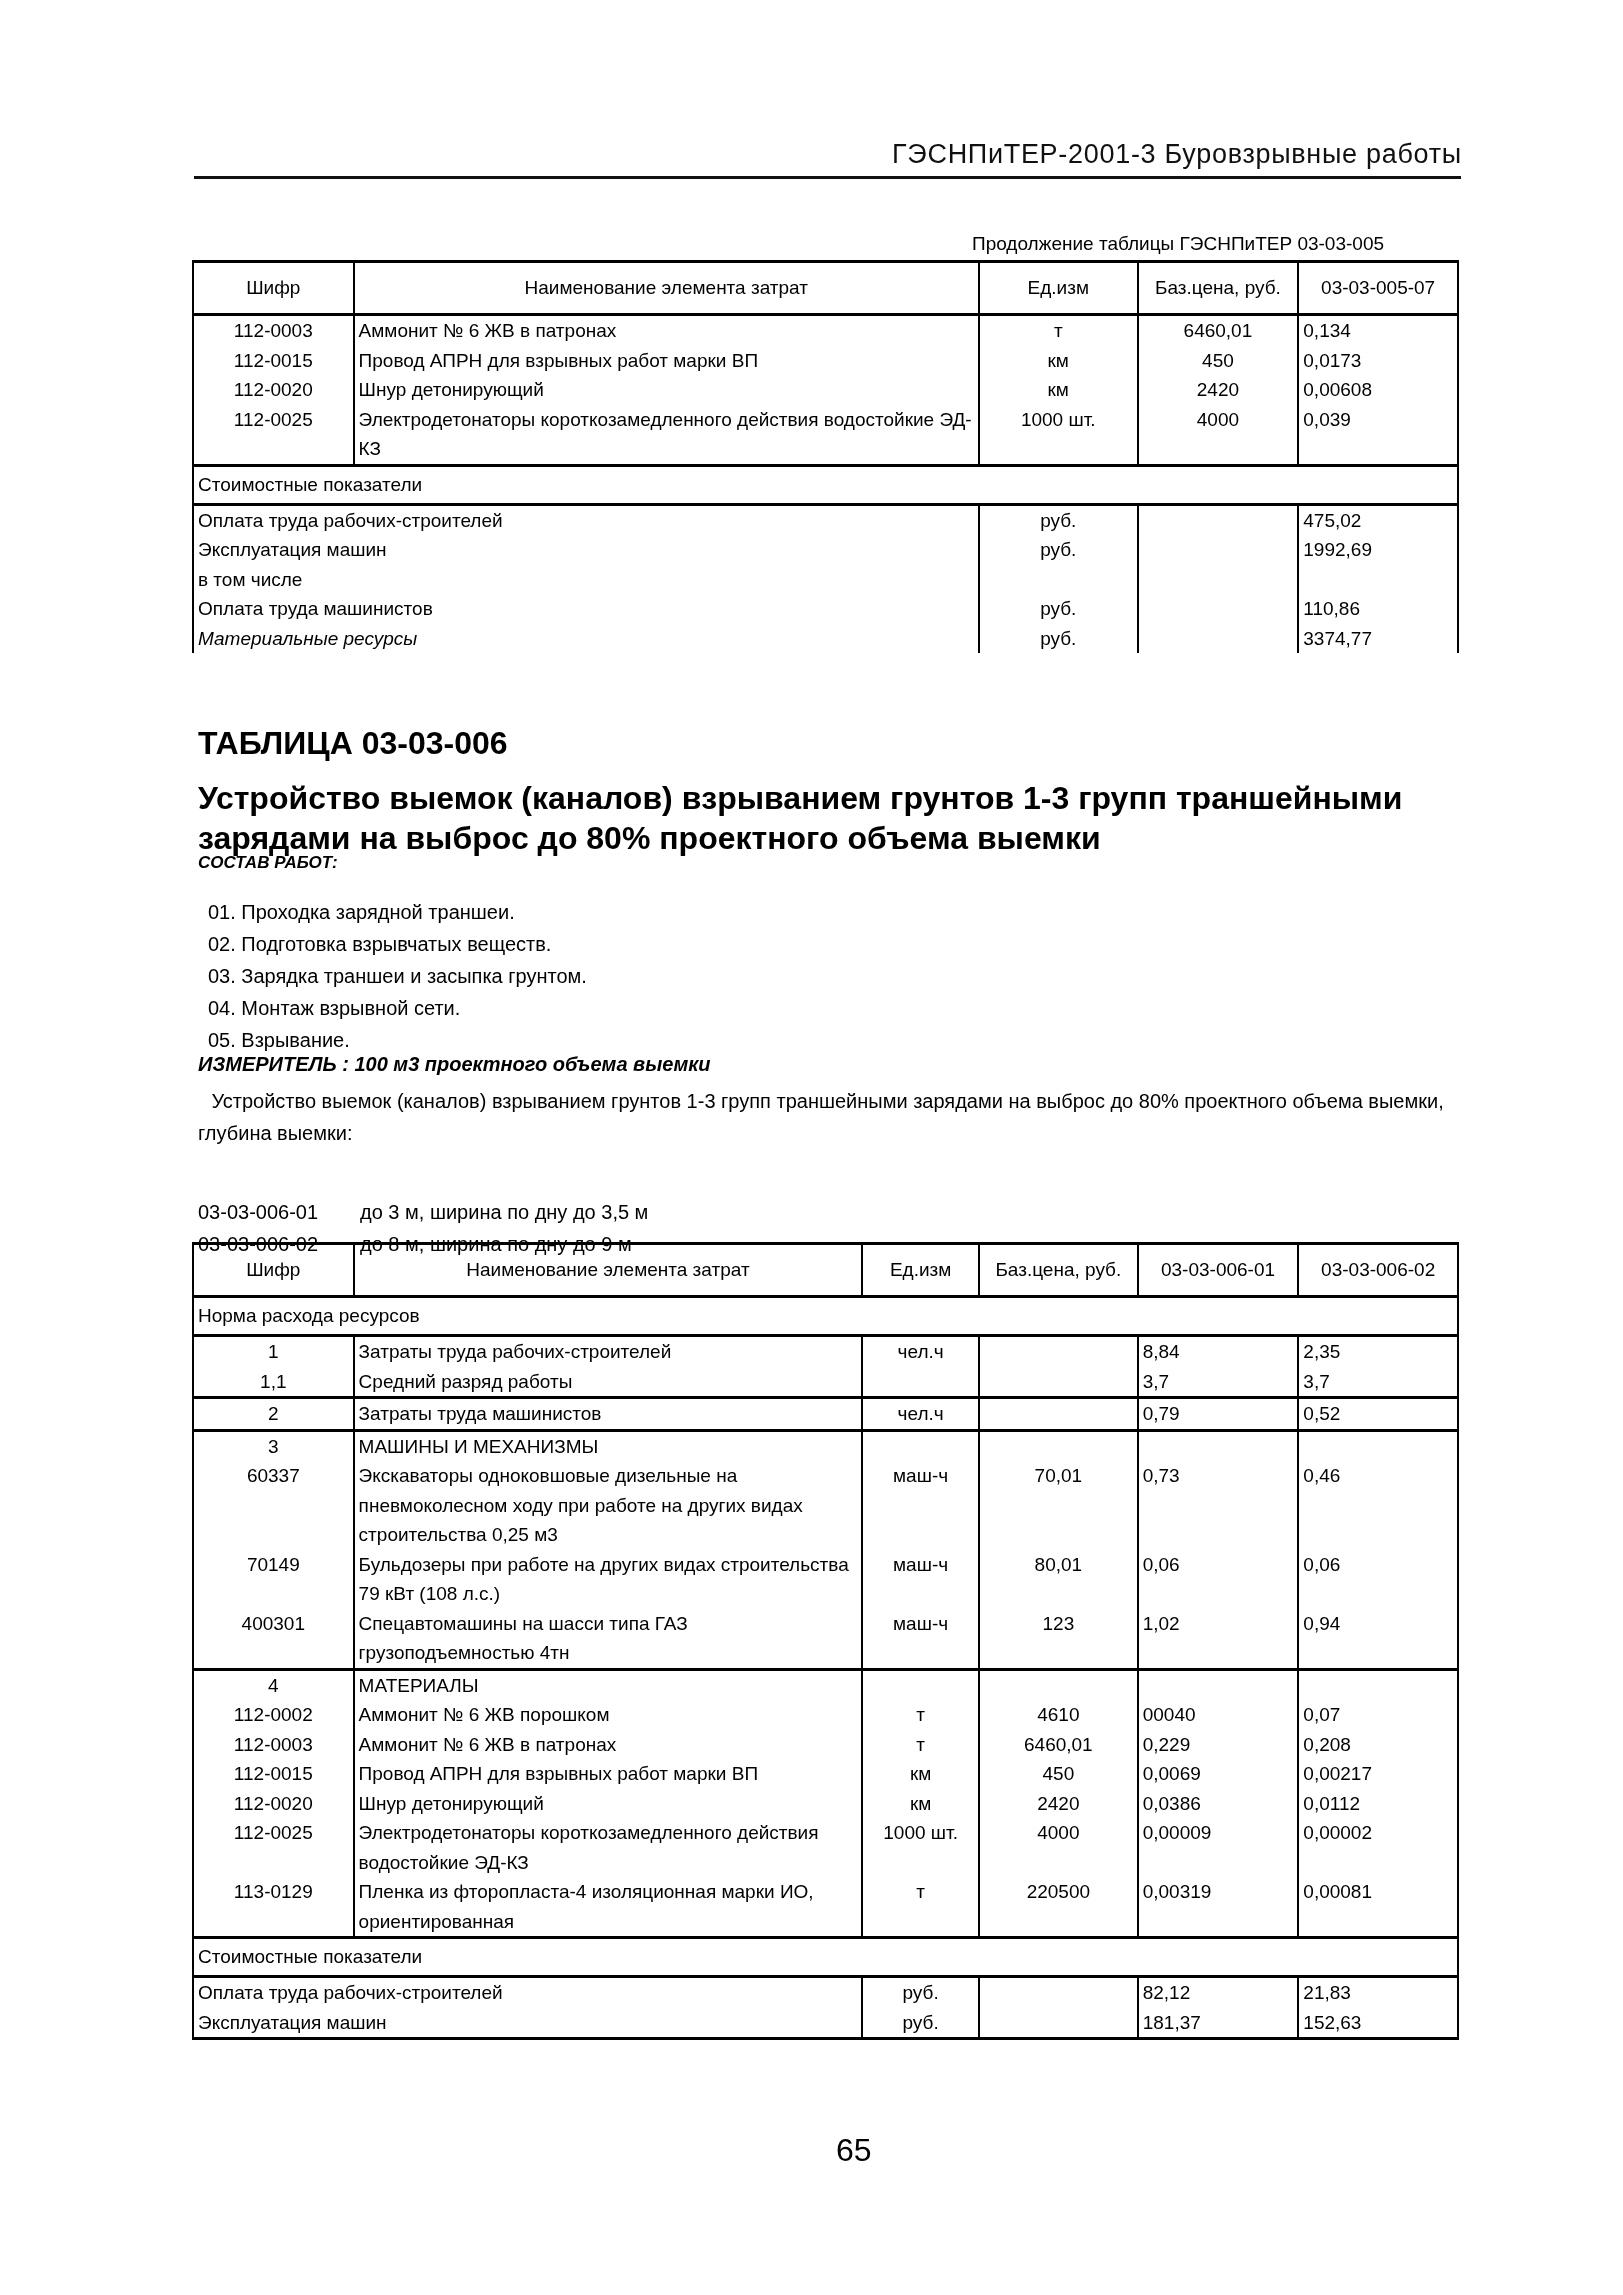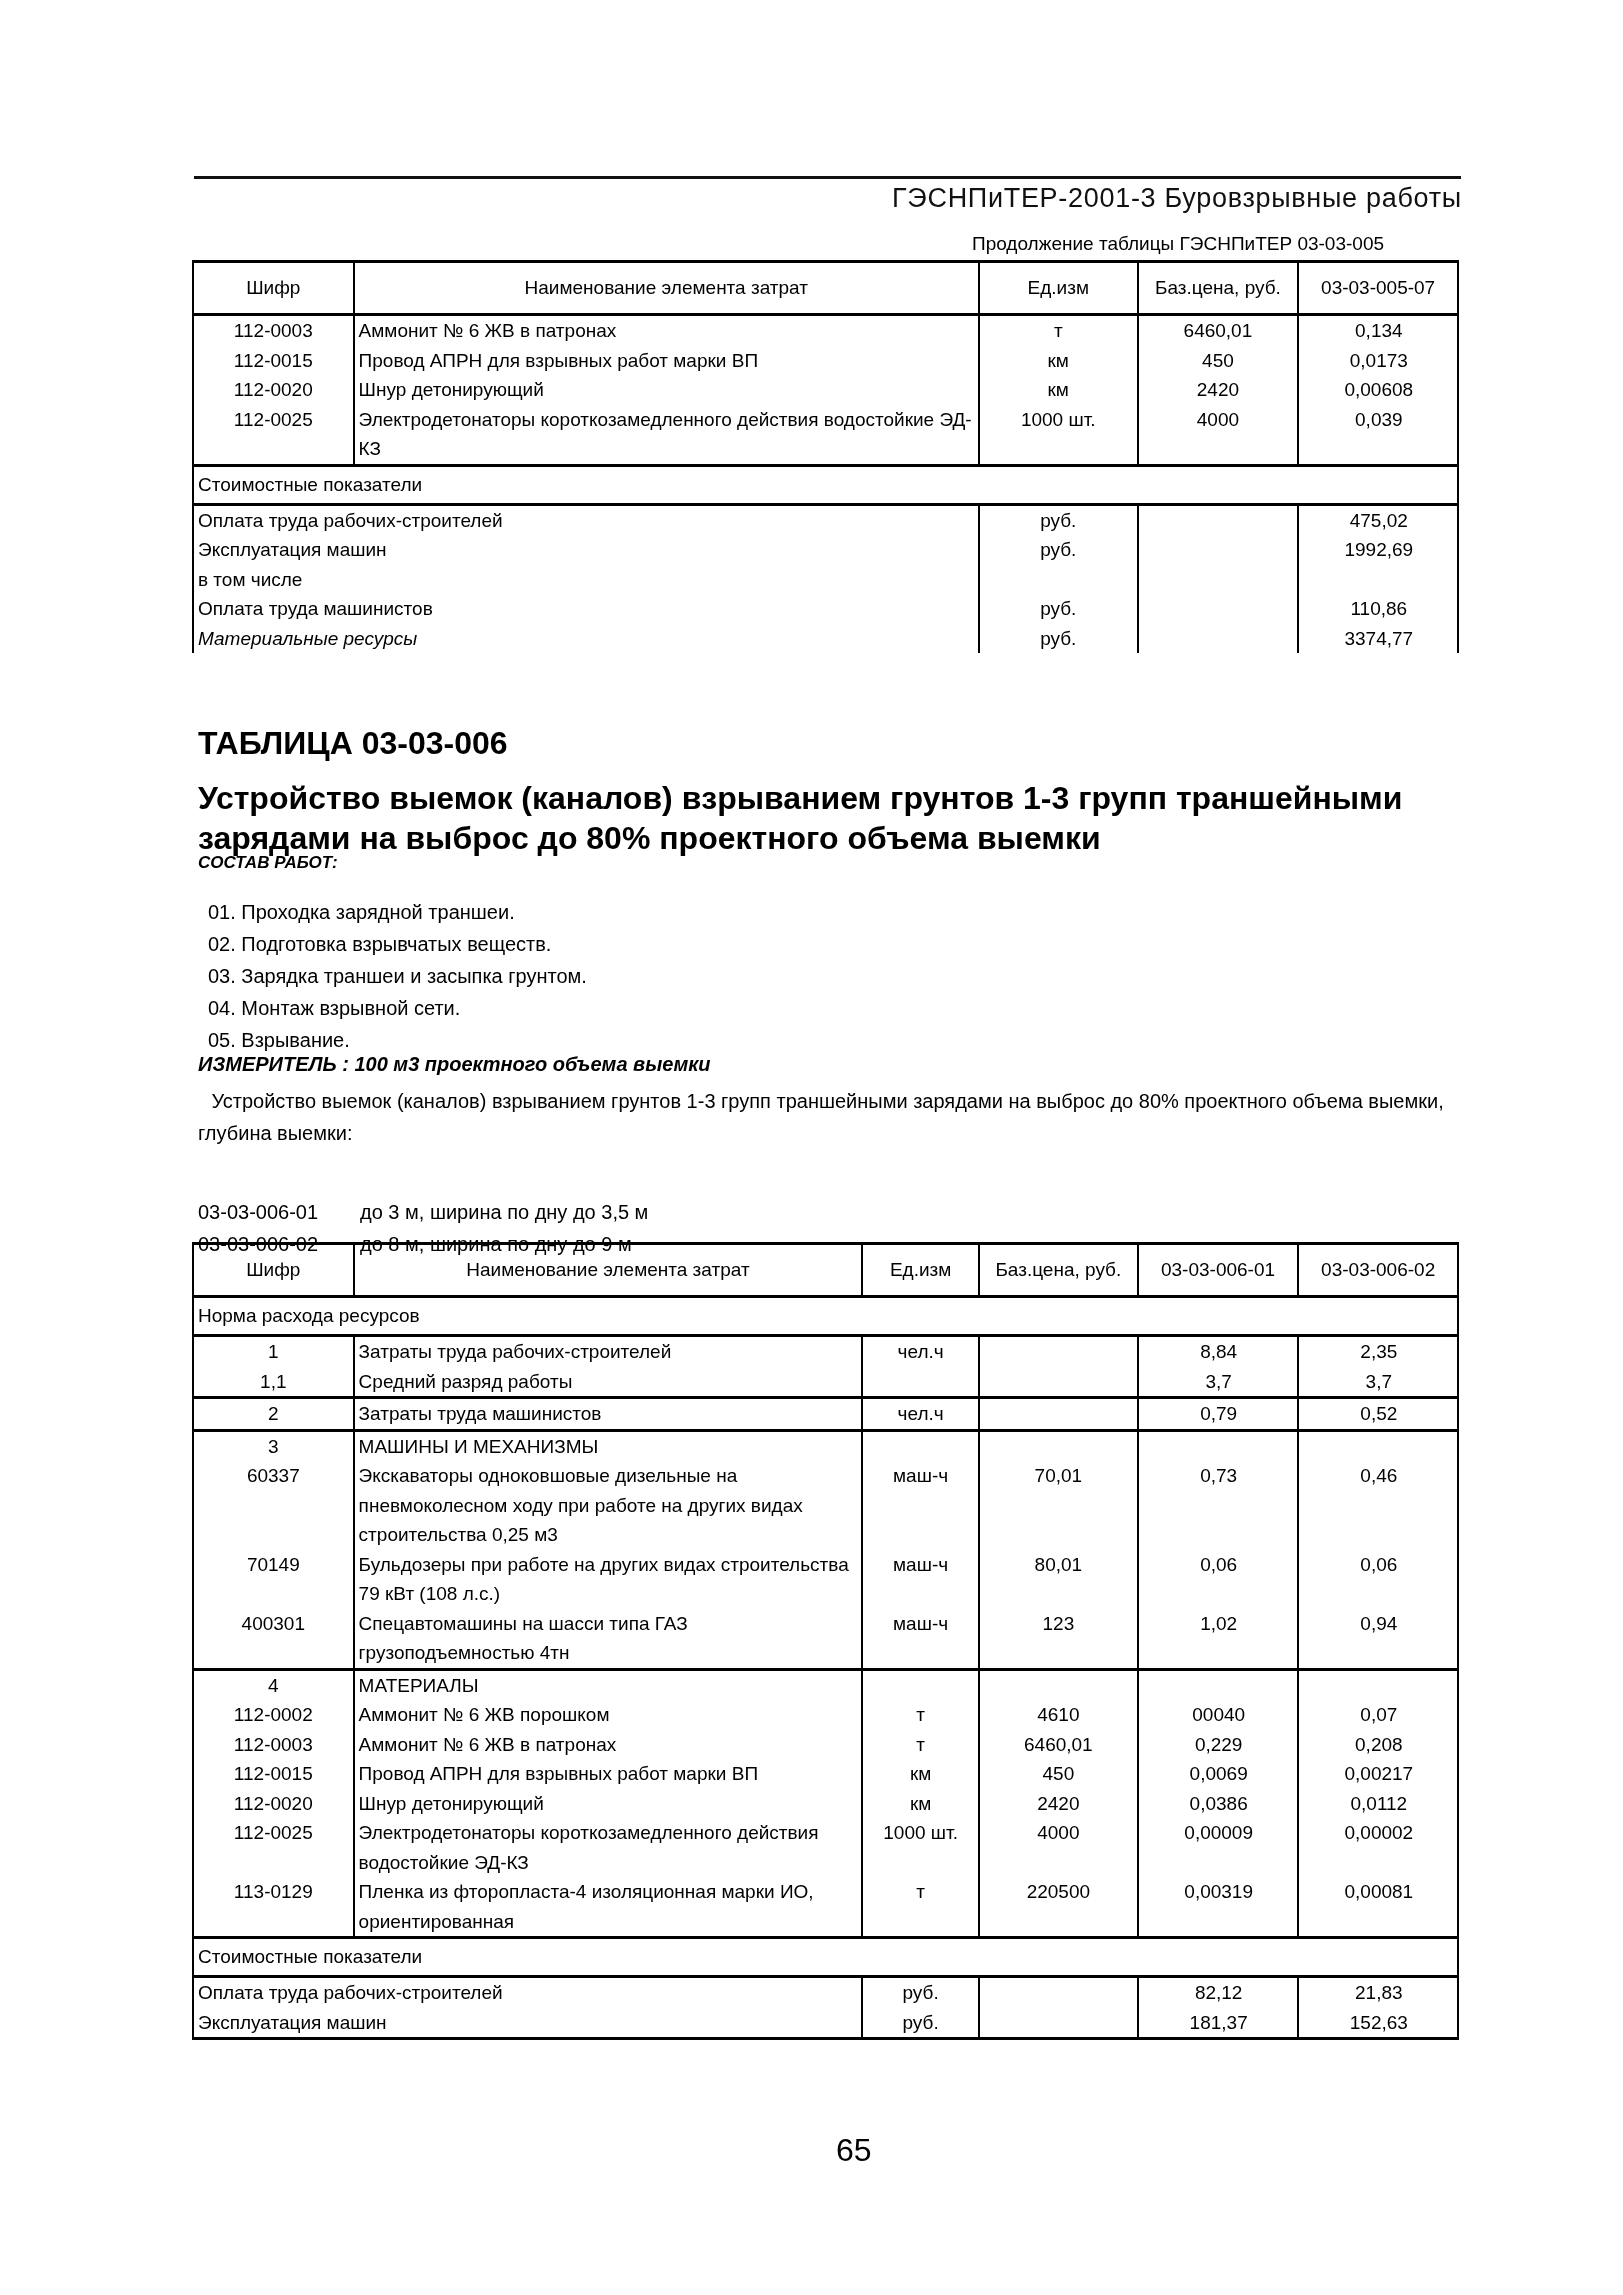--- a/index.html
+++ b/index.html
@@ -1,31 +1,31 @@
 <!DOCTYPE html>
 <html style="font-size:10.7px"><head>
 <meta charset="utf-8">
 <style>
   html, body { margin:0; padding:0; background:#ffffff; }
   body { width:1624px; height:2295px; position:relative; overflow:hidden;
          font-family:"Liberation Sans", sans-serif; color:#000; }
   .abs { position:absolute; }
-  .running-head { left:892px; top:139px; font-size:27px; letter-spacing:0.7px; color:#111;margin-top:44px; }
+  .running-head { left:892px; top:139px; font-size:27px; letter-spacing:0.7px; color:#111; }
   .head-rule { left:194px; top:176px; width:1267px; height:2.7px; background:#111; }
 
   .caption-cont { left:972px; top:233px; font-size:19px; }
 
   table.grid { position:absolute; border-collapse:collapse; font-size:19px; }
   table.grid td, table.grid th { border-left:2px solid #000; border-right:2px solid #000;
     padding:0 4px; vertical-align:top; line-height:29.5px; font-weight:normal; }
   table.grid th { height:50px; vertical-align:middle; text-align:center; border-top:3.4px solid #000; border-bottom:3.4px solid #000;margin-left:48px; }
   table.grid tr.sec td { border-top:3.4px solid #000; }
   table.grid tr.bottom td { border-bottom:3.4px solid #000; }
   table.grid td.c { text-align:center; }
-  table.grid td.r { text-align:center; padding-right:2.7px;margin-top:16px; }
+  table.grid td.r { text-align:left; padding-right:2.7px;margin-top:16px; }
   table.grid td.l { text-align:left; }
   table.grid tr.span td { text-align:left; height:36px; vertical-align:middle; border-top:3.4px solid #000; border-bottom:3.4px solid #000; }
   .b { font-weight:bold; }
   .bi { font-weight:bold; font-style:italic; }
 
   #t1 { left:192px; top:260px; width:1267px; }
   #t2 { left:192px; top:1242px; width:1267px; }
 
   .tbl-title { left:198px; top:725px; font-size:32px; font-weight:bold; }
   .sec-title { left:198px; top:778px; width:1260px; font-size:32px; font-weight:bold; line-height:40px; }

